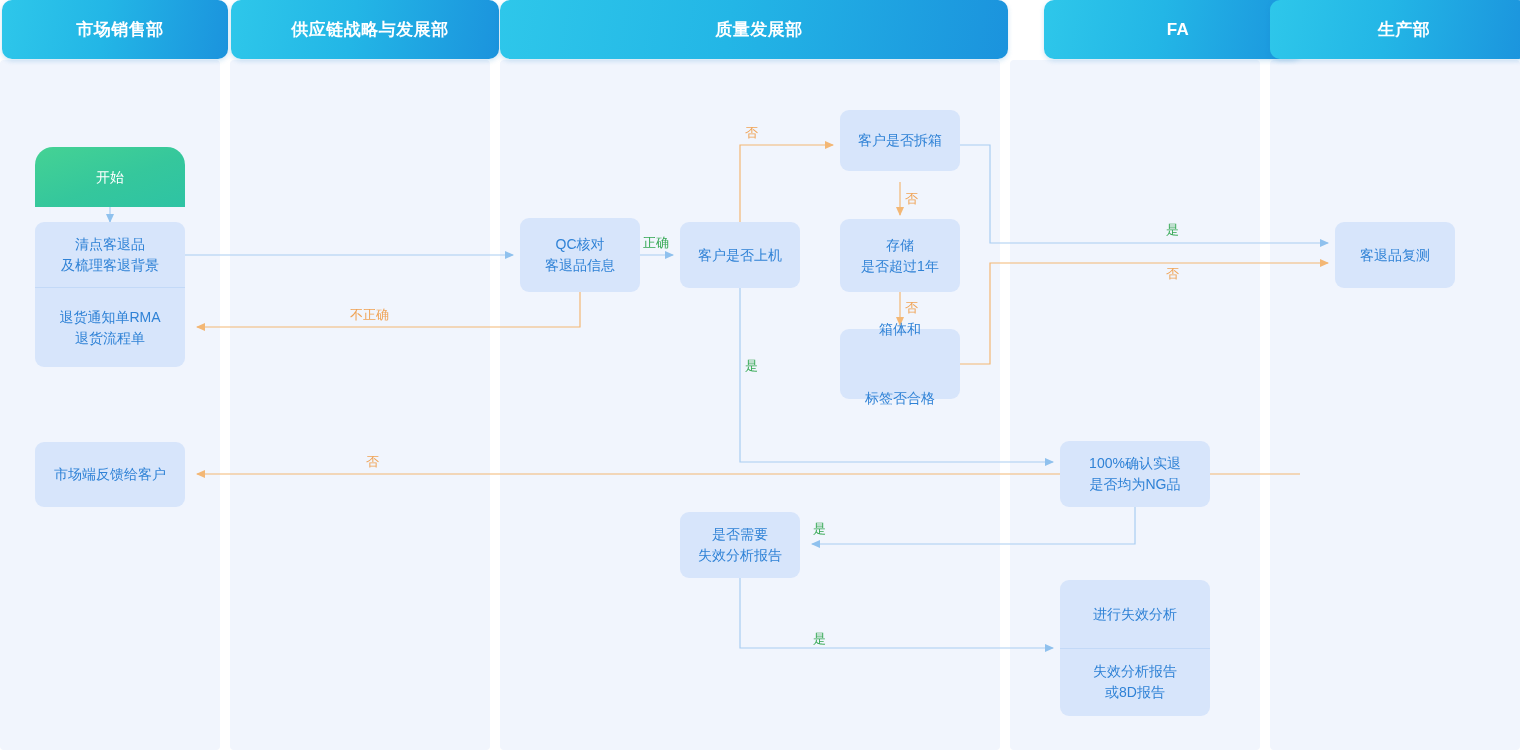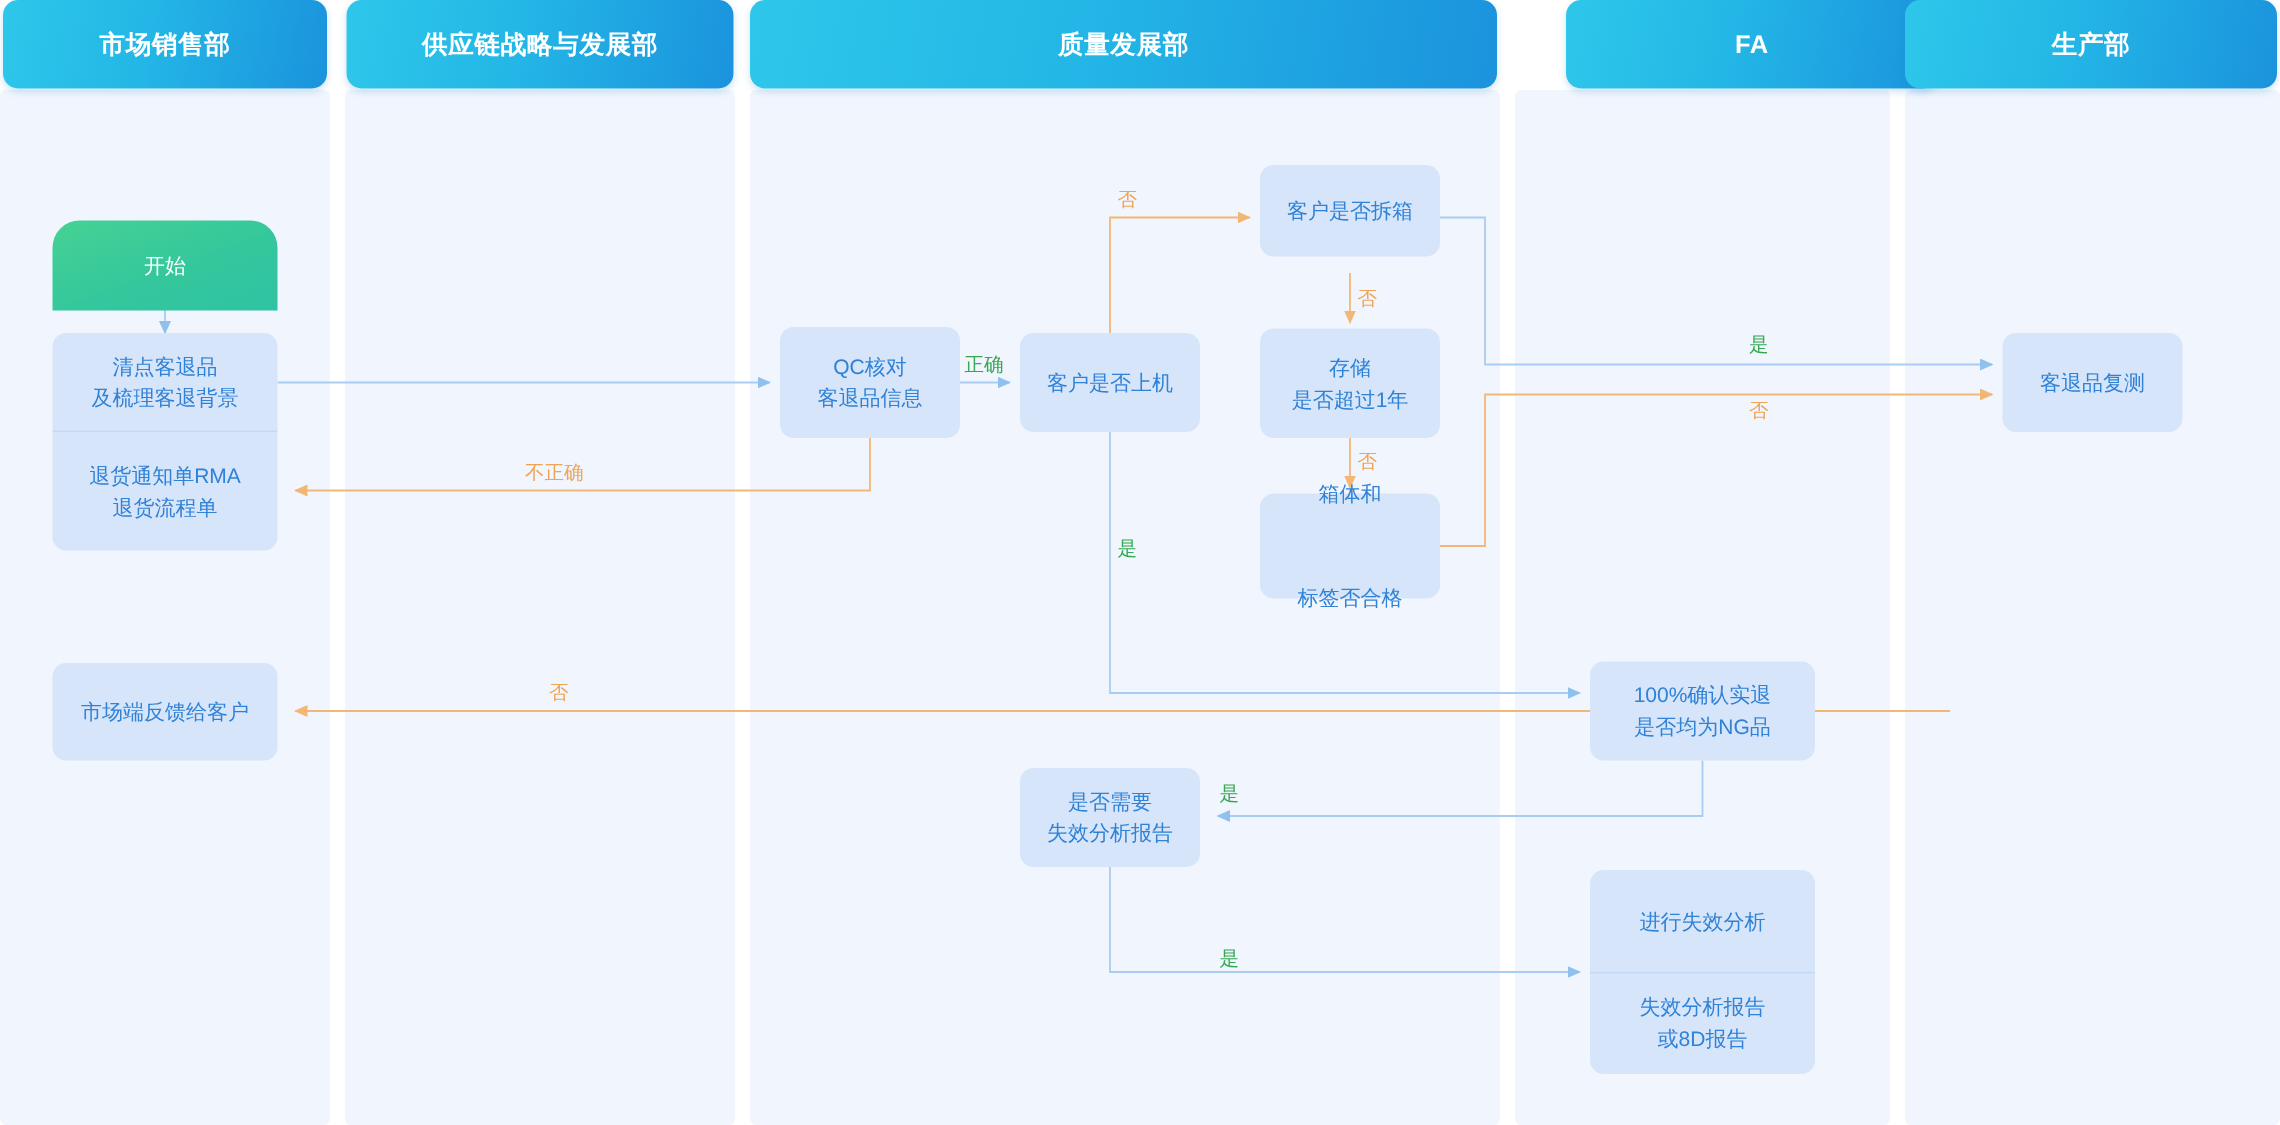--- a/index.html
+++ b/index.html
@@ -12,20 +12,21 @@
   #stage{position:relative;width:1520px;height:750px;}
 
   
   .lane{position:absolute;top:60px;height:690px;background:#f1f5fd;border-radius:4px;}
   .lane-header{
     position:absolute;top:0;height:59px;border-radius:10px;
     display:flex;align-items:center;justify-content:center;
     color:#ffffff;font-size:17px;font-weight:bold;letter-spacing:.5px;
     background:linear-gradient(100deg,#2ec7ea 0%,#23b6e6 45%,#1b93dd 100%);
     box-shadow:0 2px 5px rgba(30,130,200,.22);
+    padding-left:10px;
   }
 
   
   #wires{position:absolute;left:0;top:0;width:1520px;height:750px;}
 
   
   .node{
     position:absolute;box-sizing:border-box;
     background:#d7e5fb;border-radius:9px;
     display:flex;flex-direction:column;align-items:center;justify-content:center;

